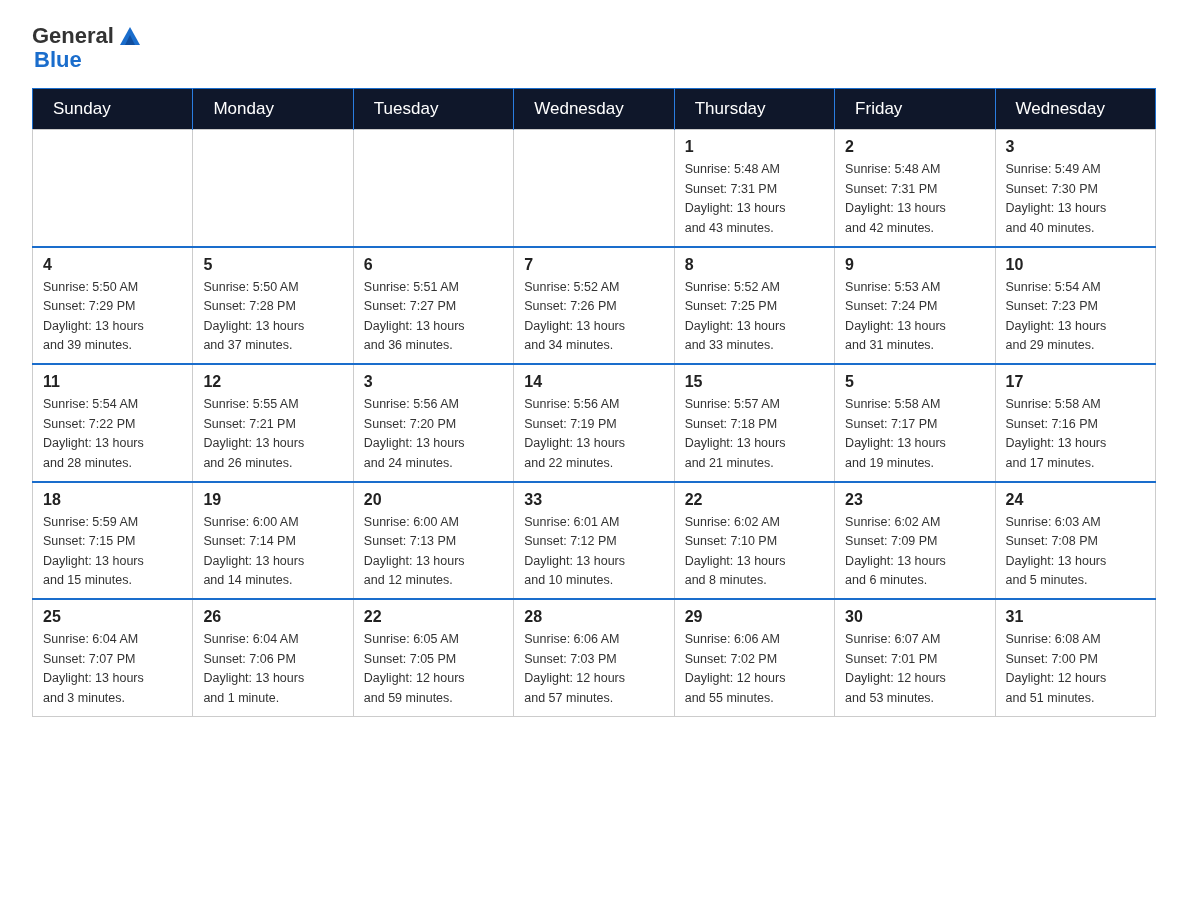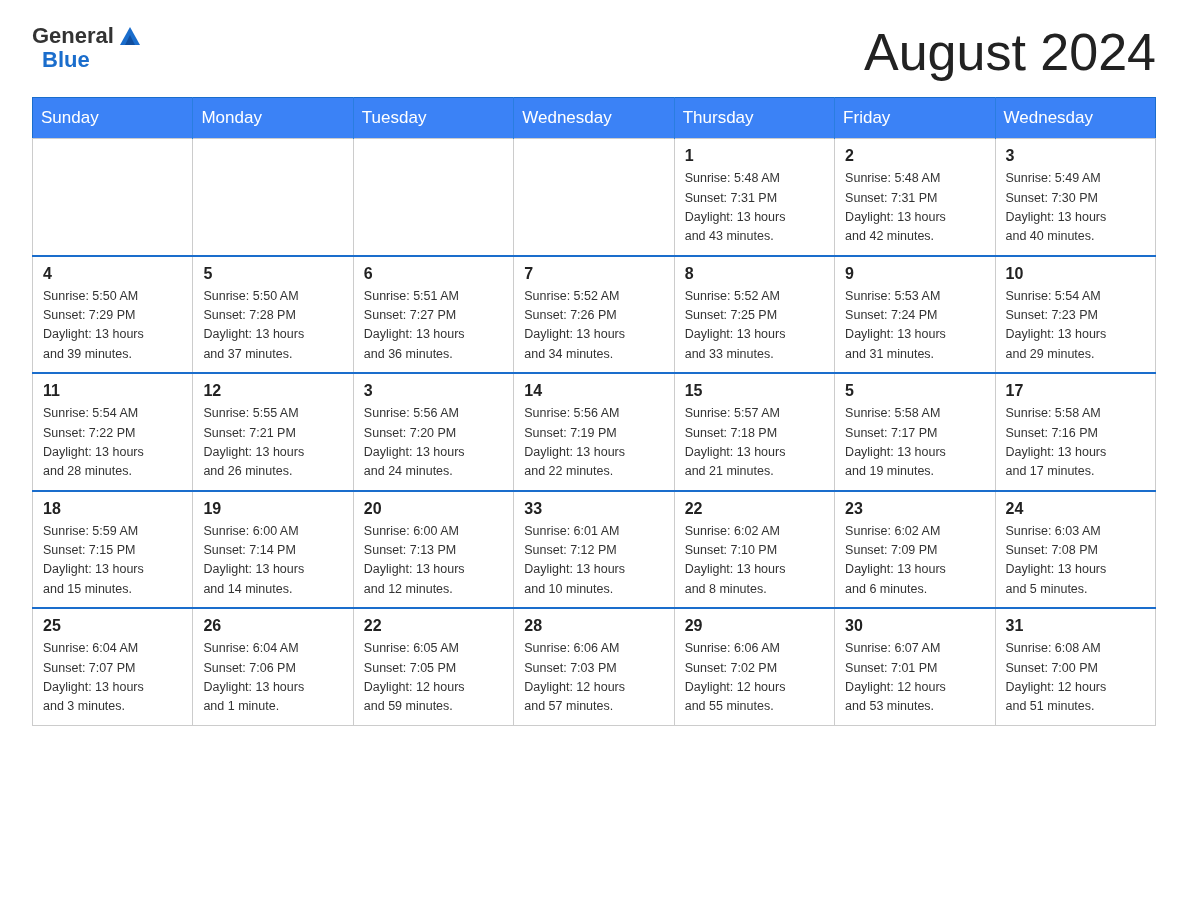--- a/index.html
+++ b/index.html
@@ -34,25 +34,25 @@
       font-size: 22px;
       color: #444;
       margin-top: 4px;
     }
     .calendar-table {
       width: 100%;
       border-collapse: collapse;
       border: 1px solid #1a6dcc;
     }
     .calendar-table thead tr th {
-      background: #3b82f6;
+      background: #0f172a;
       color: #fff;
       font-size: 17px;
       font-weight: normal;
-      padding: 10px 8px;
+      padding: 10px 20px;
       text-align: left;
       border-right: 1px solid #2a7de0;
     }
     .calendar-table thead tr th:last-child {
       border-right: none;
     }
     .calendar-table tbody tr td {
       vertical-align: top;
       padding: 8px 10px;
       border: 1px solid #ccc;
@@ -89,25 +89,24 @@
 <div class="header">
   <div class="logo">
   <div style="line-height:1.1;">
     <div style="display:flex;align-items:center;gap:2px;">
       <span style="font-size:22px;font-weight:bold;color:#333;">General</span>
       <svg width="28" height="22" viewBox="0 0 28 22" xmlns="http://www.w3.org/2000/svg">
         <polygon points="4,20 14,2 24,20" fill="#1a6dcc"></polygon>
         <polygon points="9,20 19,20 14,10" fill="#0a3a80" opacity="0.6"></polygon>
       </svg>
     </div>
-    <span style="font-size:22px;font-weight:bold;color:#1a6dcc;margin-left:10px;">Blue</span>
+    <span style="font-size:22px;font-weight:bold;color:#1a6dcc;margin-left:2px;">Blue</span>
   </div>
 </div>
   <div class="title-block">
-    <div class="month-title">August 2024</div>
   </div>
 </div>
 
 <table class="calendar-table">
   <thead>
     <tr>
     <th>Sunday</th>
         <th>Monday</th>
         <th>Tuesday</th>
         <th>Wednesday</th>

